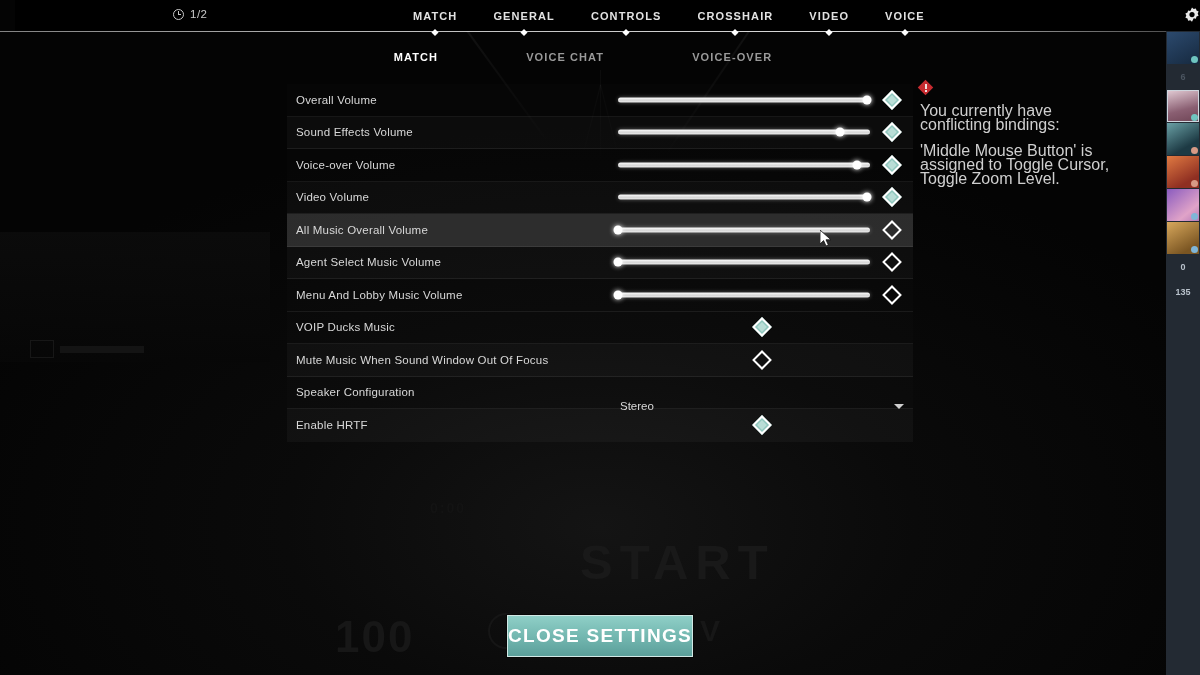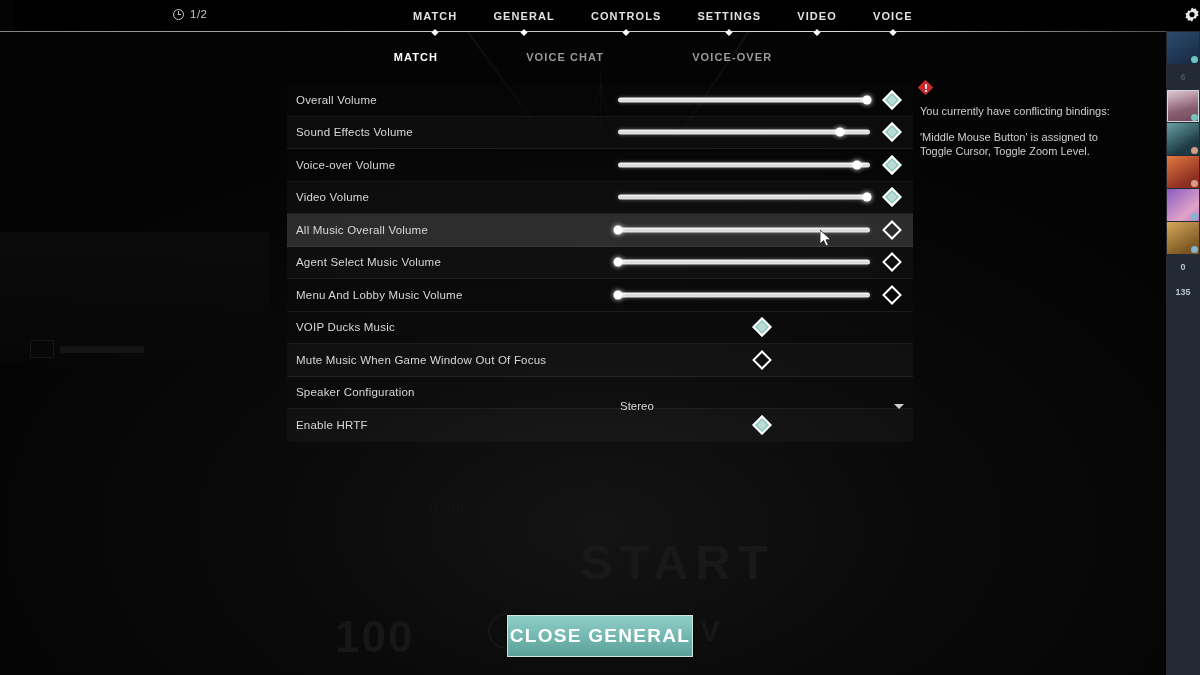--- a/index.html
+++ b/index.html
@@ -123,21 +123,21 @@
   .caret { width:0;height:0;border-left:5px solid transparent;border-right:5px solid transparent;
            border-top:5px solid #cfcfcf; }
 
   
   .warning { position:absolute; left:920px; top:82px; width:190px; }
   .warn-icon { width:13px; height:13px; position:relative; margin-bottom:9px; }
   .warn-icon .dia { position:absolute; left:0; top:0; width:11px;height:11px;
                     transform:rotate(45deg); background:#c72b30; }
   .warn-icon .bang{ position:absolute; left:5.4px; top:2px; width:1.5px; height:5px; background:#f2dede;}
   .warn-icon .bang2{position:absolute; left:5.4px; top:8.3px; width:1.5px; height:1.5px; background:#f2dede;}
-  .warn-text { color:#cfcfcf; font-size:11px; line-height:14px; }
+  .warn-text { color:#cfcfcf; font-size:16px; line-height:14px; }
   .warn-text p { margin-bottom:12px; }
 
   
   .close-settings {
     position:absolute; left:507px; top:615px; width:186px; height:42px;
     background: linear-gradient(180deg,#8fcfc7 0%, #73b7b0 52%, #5b9f9a 100%);
     border:1px solid #d2e8e5;
     display:flex; align-items:center; justify-content:center;
     color:#ffffff; font-size:19px; font-weight:bold; letter-spacing:1.3px;
     cursor:pointer;
@@ -193,21 +193,21 @@
       </div>
       <div class="main-tab">
         <span>GENERAL</span>
         <span class="dot"></span>
       </div>
       <div class="main-tab">
         <span>CONTROLS</span>
         <span class="dot"></span>
       </div>
       <div class="main-tab">
-        <span>SETTINGS</span>
+        <span>CROSSHAIR</span>
         <span class="dot"></span>
       </div>
       <div class="main-tab">
         <span>VIDEO</span>
         <span class="dot"></span>
       </div>
       <div class="main-tab">
         <span>VOICE</span>
         <span class="dot"></span>
       </div>
@@ -326,21 +326,21 @@
       <div class="row-control">
         <div class="check-wrap-center">
           <div class="check on">
             <span class="check-diamond"></span>
           </div>
         </div>
       </div>
     </div>
 
     <div class="row alt">
-      <div class="row-label">Mute Music When Game Window Out Of Focus</div>
+      <div class="row-label">Mute Music When Sound Window Out Of Focus</div>
       <div class="row-control">
         <div class="check-wrap-center">
           <div class="check">
             <span class="check-diamond"></span>
           </div>
         </div>
       </div>
     </div>
 
     <div class="row">
@@ -374,21 +374,21 @@
       <span class="dia"></span>
       <span class="bang"></span>
       <span class="bang2"></span>
     </div>
     <div class="warn-text">
       <p>You currently have conflicting bindings:</p>
       <p>'Middle Mouse Button' is assigned to Toggle Cursor, Toggle Zoom Level.</p>
     </div>
   </div>
 
-  <div class="close-settings">CLOSE GENERAL</div>
+  <div class="close-settings">CLOSE SETTINGS</div>
 
   <div class="sidebar">
     <div class="thumb" style="background:linear-gradient(150deg,#2c4a6e,#16293f);">
       <span class="badge" style="background:#6fc5c0;"></span>
     </div>
     <div class="sb-num faint">6</div>
     <div class="thumb sel" style="background:linear-gradient(165deg,#e4cdd6,#8a5f72 60%,#6e4455);">
       <span class="badge" style="background:#6fc5c0;"></span>
     </div>
     <div class="thumb" style="background:linear-gradient(150deg,#6aa0a5,#1d3a44 70%);">

